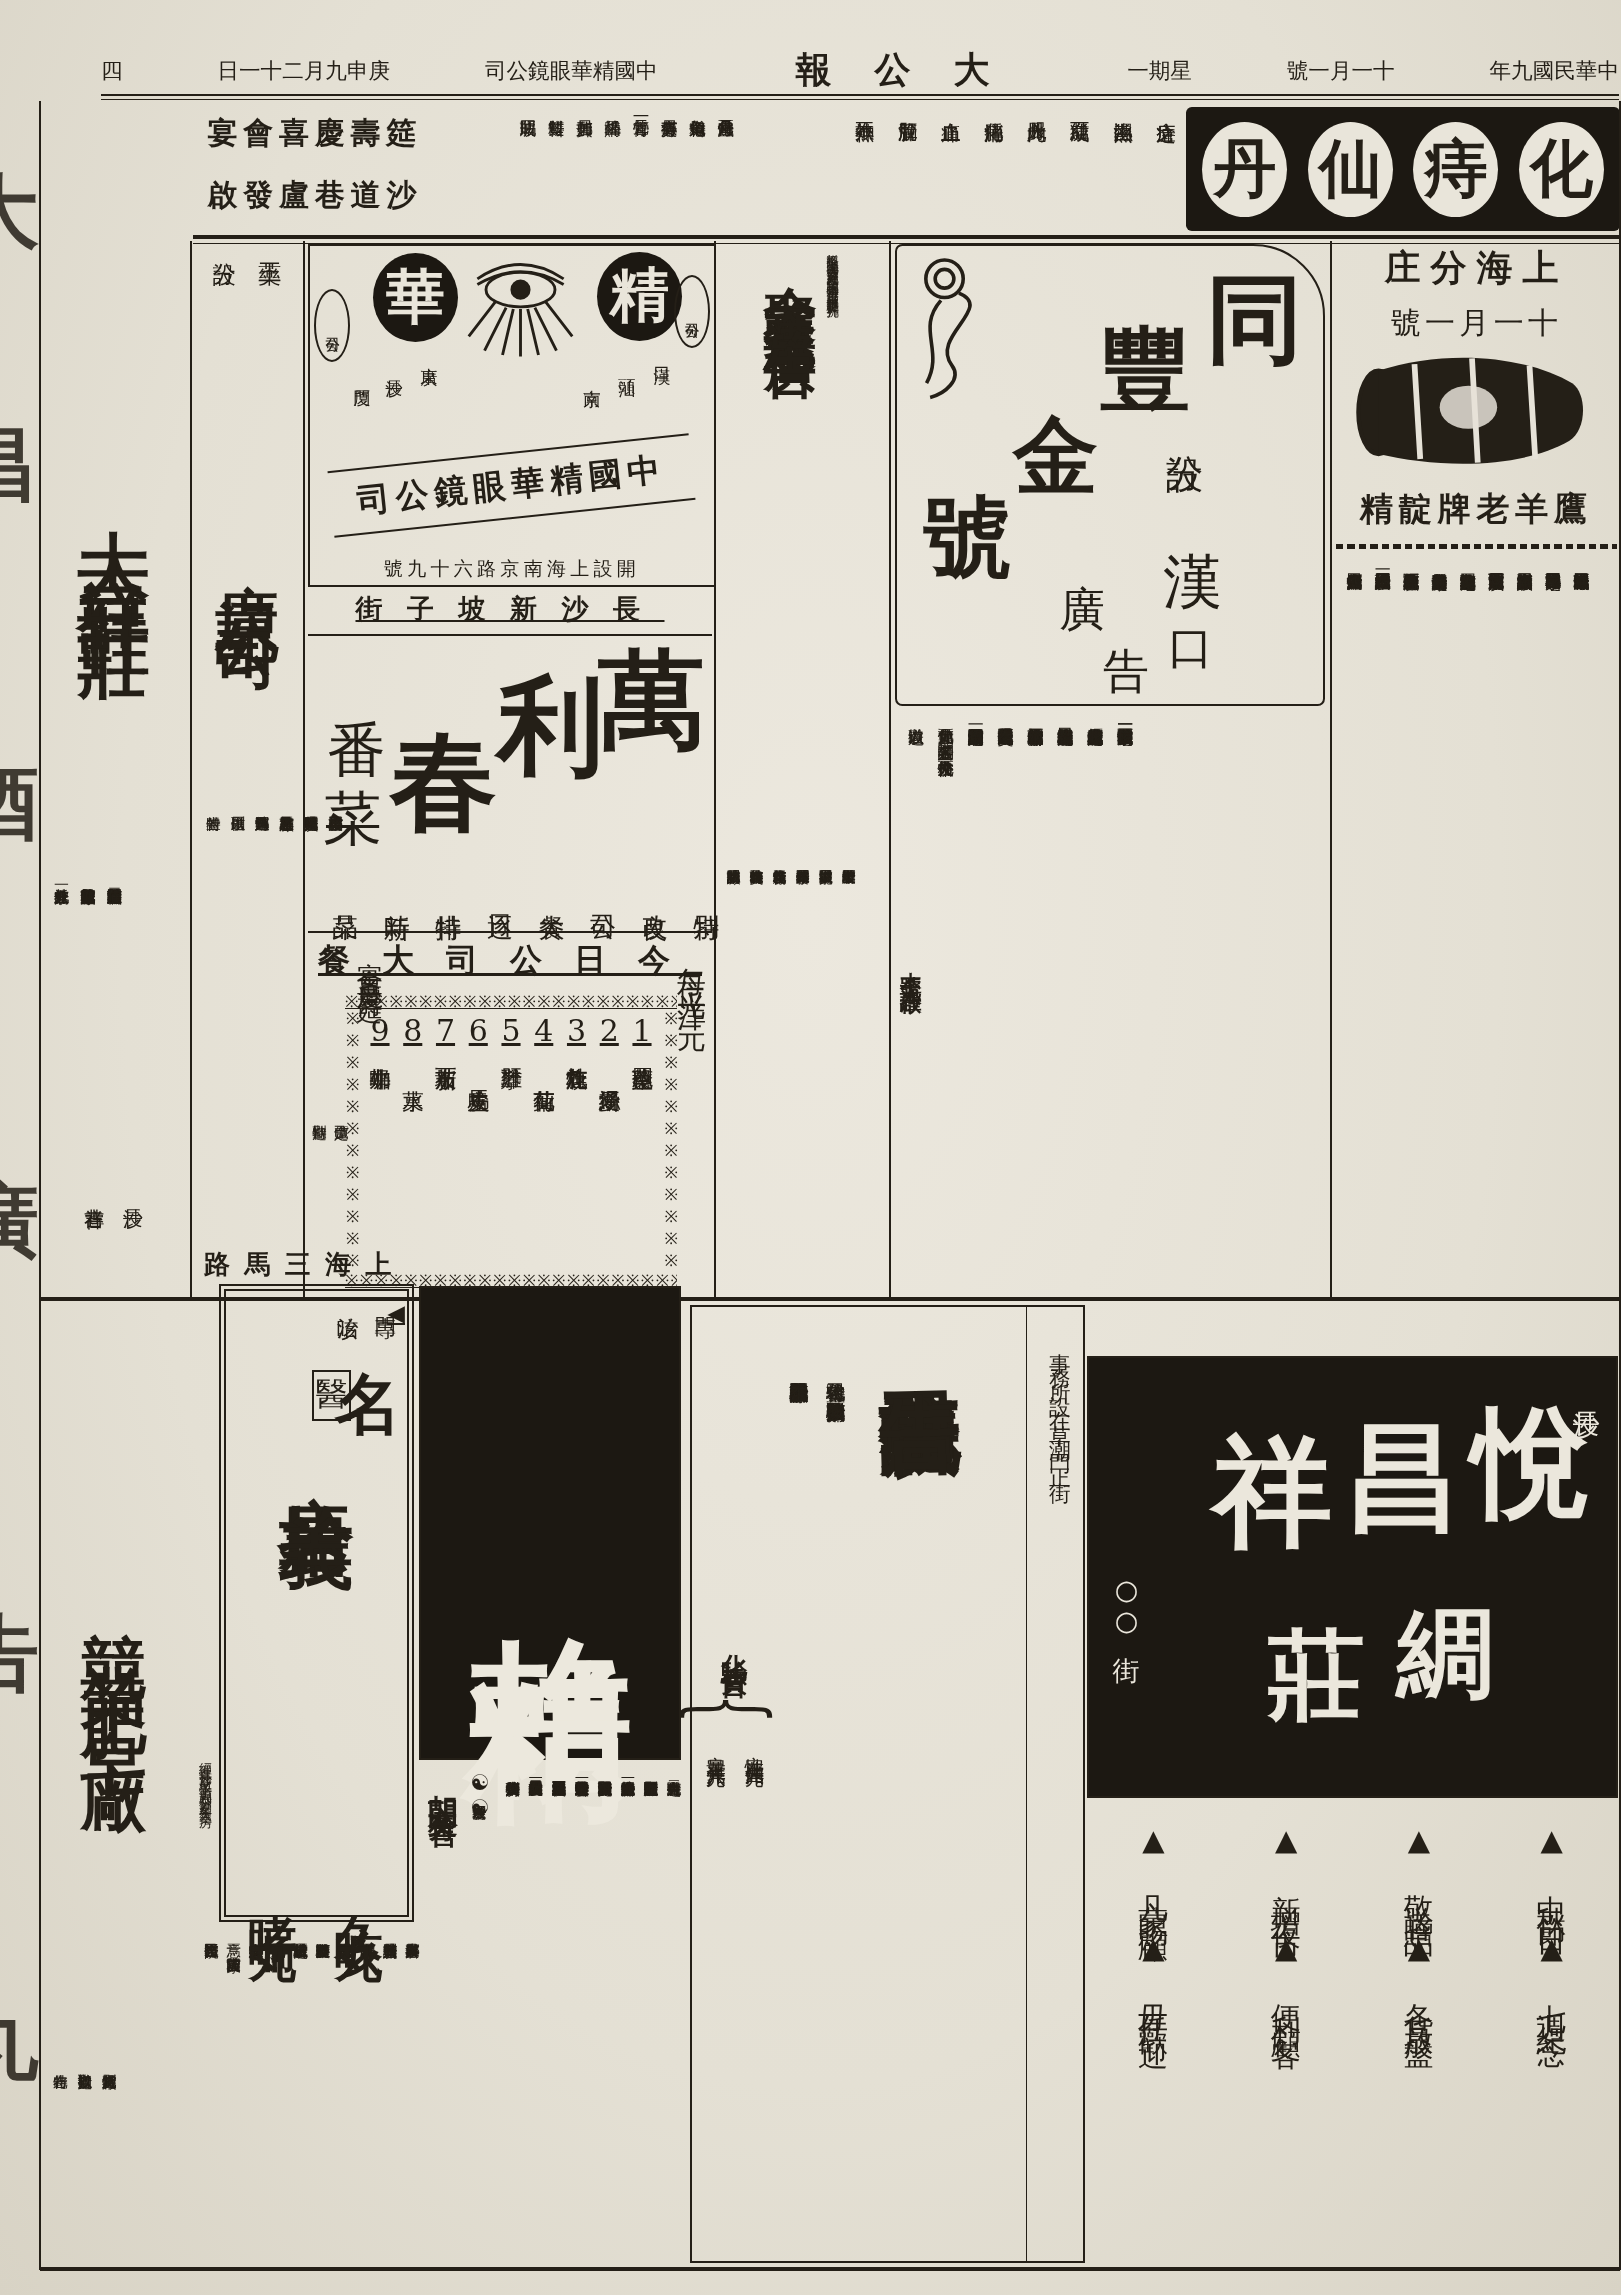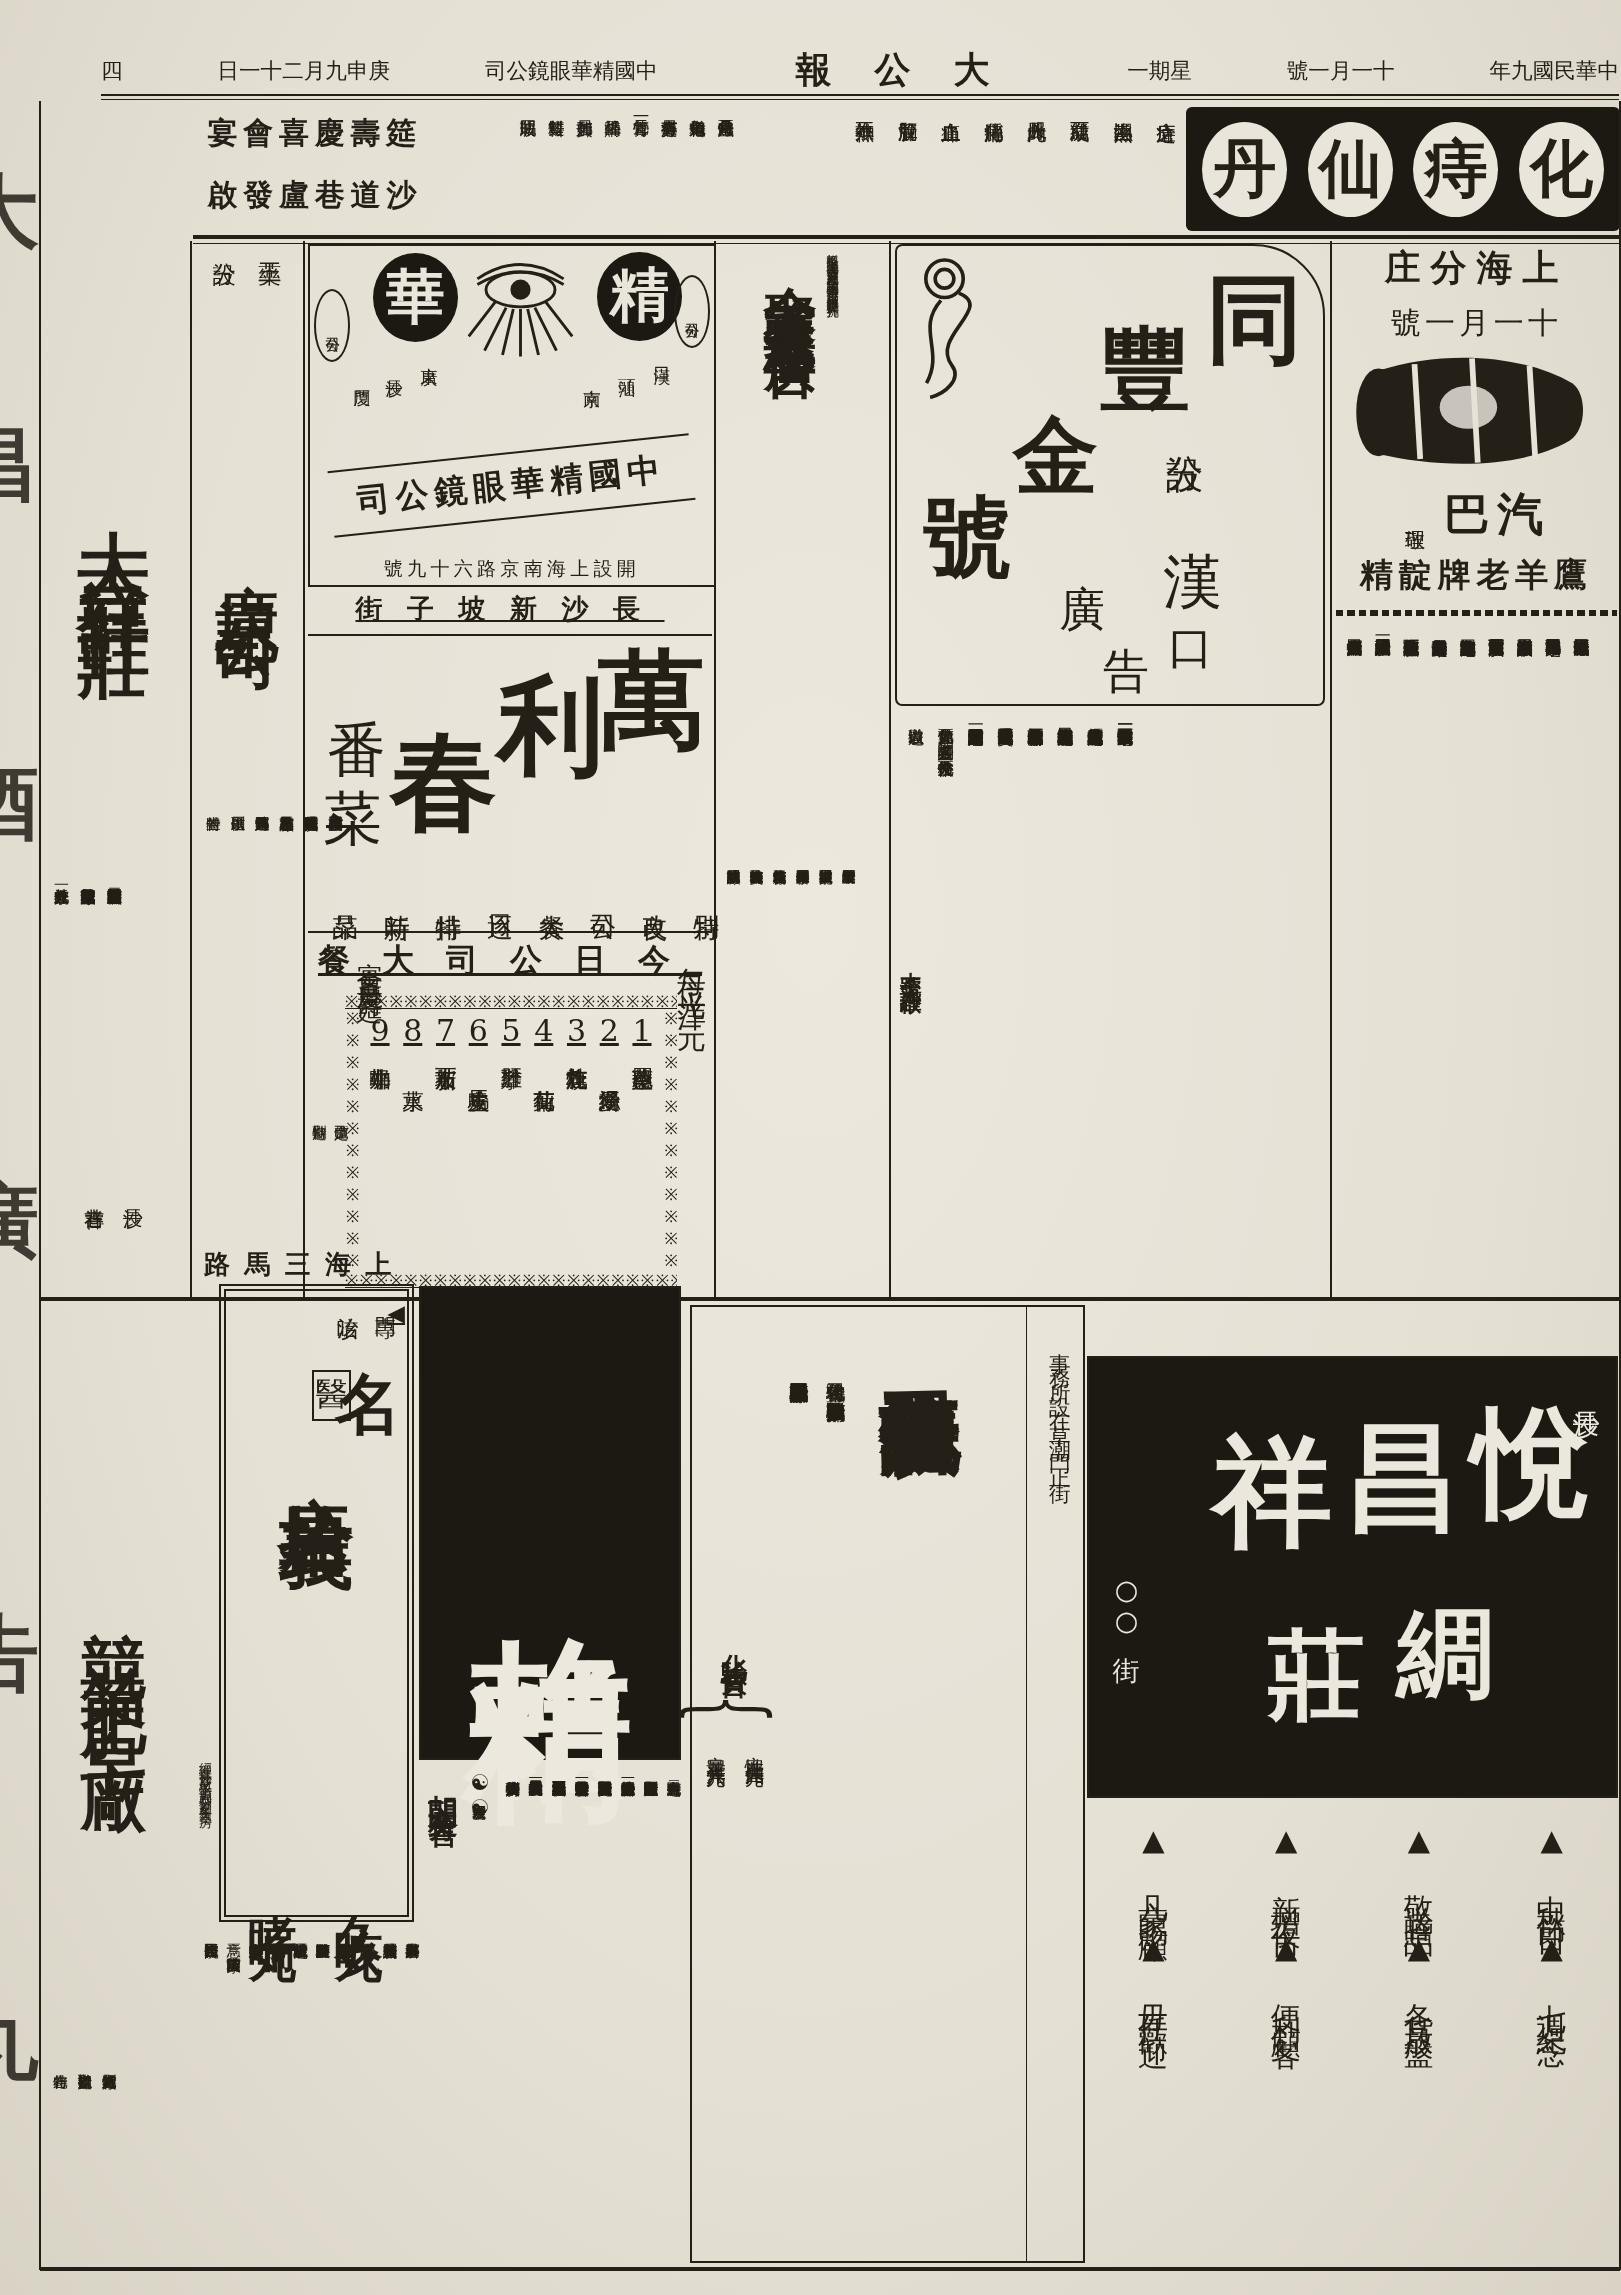--- a/index.html
+++ b/index.html
@@ -223,24 +223,20 @@
     <div class="t1">庄分海上</div>
     <div class="t2">號一月一十</div>
     <svg width="274" height="133" viewBox="0 0 380 185">
       <g stroke="#241f17" fill="none" stroke-width="6">
         <ellipse cx="60" cy="95" rx="28" ry="58" fill="#241f17"></ellipse>
         <path d="M60 37 C150 8, 260 14, 330 55 C350 70, 350 120, 325 135 C255 175, 140 172, 60 153" fill="#241f17" stroke="none"></path>
         <path d="M110 28 L118 160 M190 20 L198 165 M270 30 L278 160" stroke="#e6e2d8" stroke-width="8"></path>
         <ellipse cx="185" cy="88" rx="40" ry="30" fill="#e6e2d8" stroke="none" opacity="0.85"></ellipse>
       </g>
     </svg>
-    <div class="mid">
-      <div class="big">巴汽</div>
-      <div class="side v"><span>理</span><span>敬</span></div>
-    </div>
     <div class="brand">精靛牌老羊鷹</div>
     <div class="squig"></div>
     <div class="body cols">
         <span>本號經理瑞士國汽巴廠靛青已歷十年豔麗異常</span>
         <span>嗣由柏魯司洋行運華之際現在已將柏魯司三字</span>
         <span>取消直接用汽巴廠名義由本號與該廠訂約行銷</span>
         <span>湖北湖南廣東廣西河南江西福建四川陝西甘肅</span>
         <span>等省各染坊均極歡迎其色鮮豔牢固歡迎之實證</span>
         <span>遠勝十倍爲市上最老牌之靛青拜售各種顏料倘</span>
         <span>荷蒙惠顧請至各分經理處發售可也特此廣告</span>

